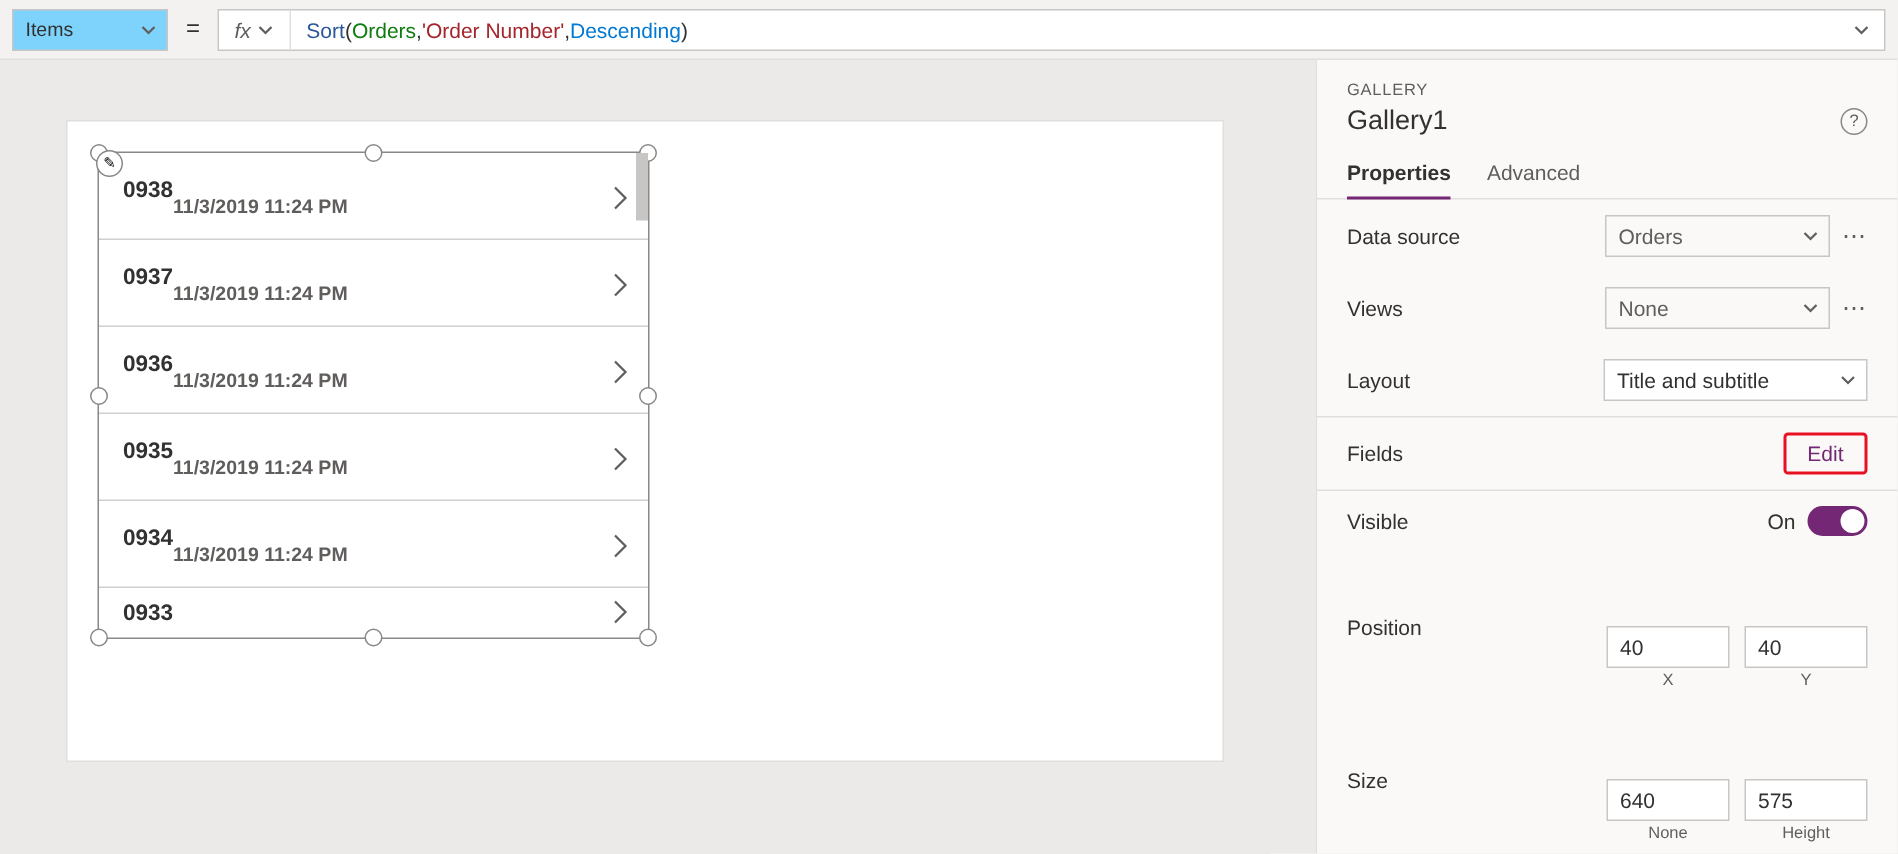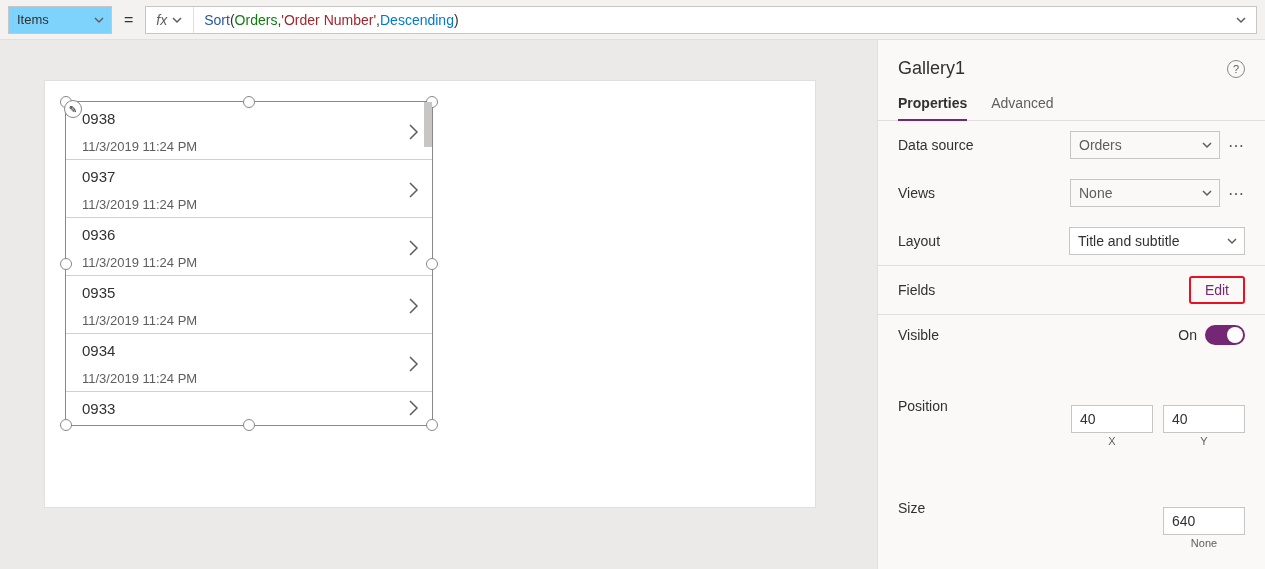--- a/index.html
+++ b/index.html
@@ -30,21 +30,21 @@
   .sel-handle { position: absolute; width: 12px; height: 12px; background: #fff; border: 1px solid #8a8886; border-radius: 50%; }
   .h-tl { top: -6px; left: -6px; } .h-tm { top: -6px; left: 50%; margin-left: -6px; } .h-tr { top: -6px; right: -6px; }
   .h-ml { top: 50%; left: -6px; margin-top: -6px; } .h-mr { top: 50%; right: -6px; margin-top: -6px; }
   .h-bl { bottom: -6px; left: -6px; } .h-bm { bottom: -6px; left: 50%; margin-left: -6px; } .h-br { bottom: -6px; right: -6px; }
   .pencil { position: absolute; top: -2px; left: -2px; width: 18px; height: 18px; border: 1px solid #8a8886; border-radius: 50%; background: #fff; display: flex; align-items: center; justify-content: center; font-size: 10px; z-index: 3; }
 
   .gallery-body { position: absolute; inset: 0; overflow: hidden; }
   .scrollbar { position: absolute; top: 0; right: 0; width: 8px; height: 45px; background: #c8c6c4; border-radius: 0; }
   .g-item { height: 58px; border-bottom: 1px solid #d2d0ce; padding: 8px 12px 6px 16px; display: flex; align-items: center; justify-content: space-between; }
   .g-item:first-child { border-top: none; }
-  .g-text { display: flex; flex-direction: column; }
+  .g-text { display: flex; flex-direction: row; font-weight: bold; }
   .g-title { font-size: 15px; color: #323130; }
   .g-sub { font-size: 13px; color: #605e5c; margin-top: 12px; }
   .g-item.partial { height: 30px; overflow: hidden; padding-top: 8px; border-bottom: none; }
 
   
   .right-panel { width: 388px; background: #faf9f8; border-left: 1px solid #e1dfdd; display: flex; flex-direction: column; }
   .panel-head { padding: 14px 20px 0 20px; }
   .panel-type { font-size: 11px; color: #605e5c; letter-spacing: 0.5px; }
   .panel-name-row { display: flex; align-items: center; justify-content: space-between; margin-top: 4px; }
   .panel-name { font-size: 18px; color: #323130; }
@@ -183,20 +183,21 @@
                 <path d="M4 3l7 7-7 7"></path>
               </svg>
           </div>
         </div>
       </div>
     </div>
   </div>
 
   <div class="right-panel">
     <div class="panel-head">
+      <div class="panel-type">GALLERY</div>
       <div class="panel-name-row">
         <div class="panel-name">Gallery1</div>
         <div class="help-icon">?</div>
       </div>
     </div>
     <div class="tabs">
       <div class="tab active">Properties</div>
       <div class="tab">Advanced</div>
     </div>
     <div class="prop-list">
@@ -266,18 +267,22 @@
         </div>
       </div>
 
       <div class="prop-row">
         <span class="prop-label">Size</span>
         <div class="num-pair">
           <div class="num-col">
             <input class="num-input" value="640" style="">
             <span class="num-cap">None</span>
           </div>
+          <div class="num-col">
+            <input class="num-input" value="575" style="">
+            <span class="num-cap">Height</span>
+          </div>
         </div>
       </div>
 
     </div>
   </div>
 </div>
 
 </body></html>

